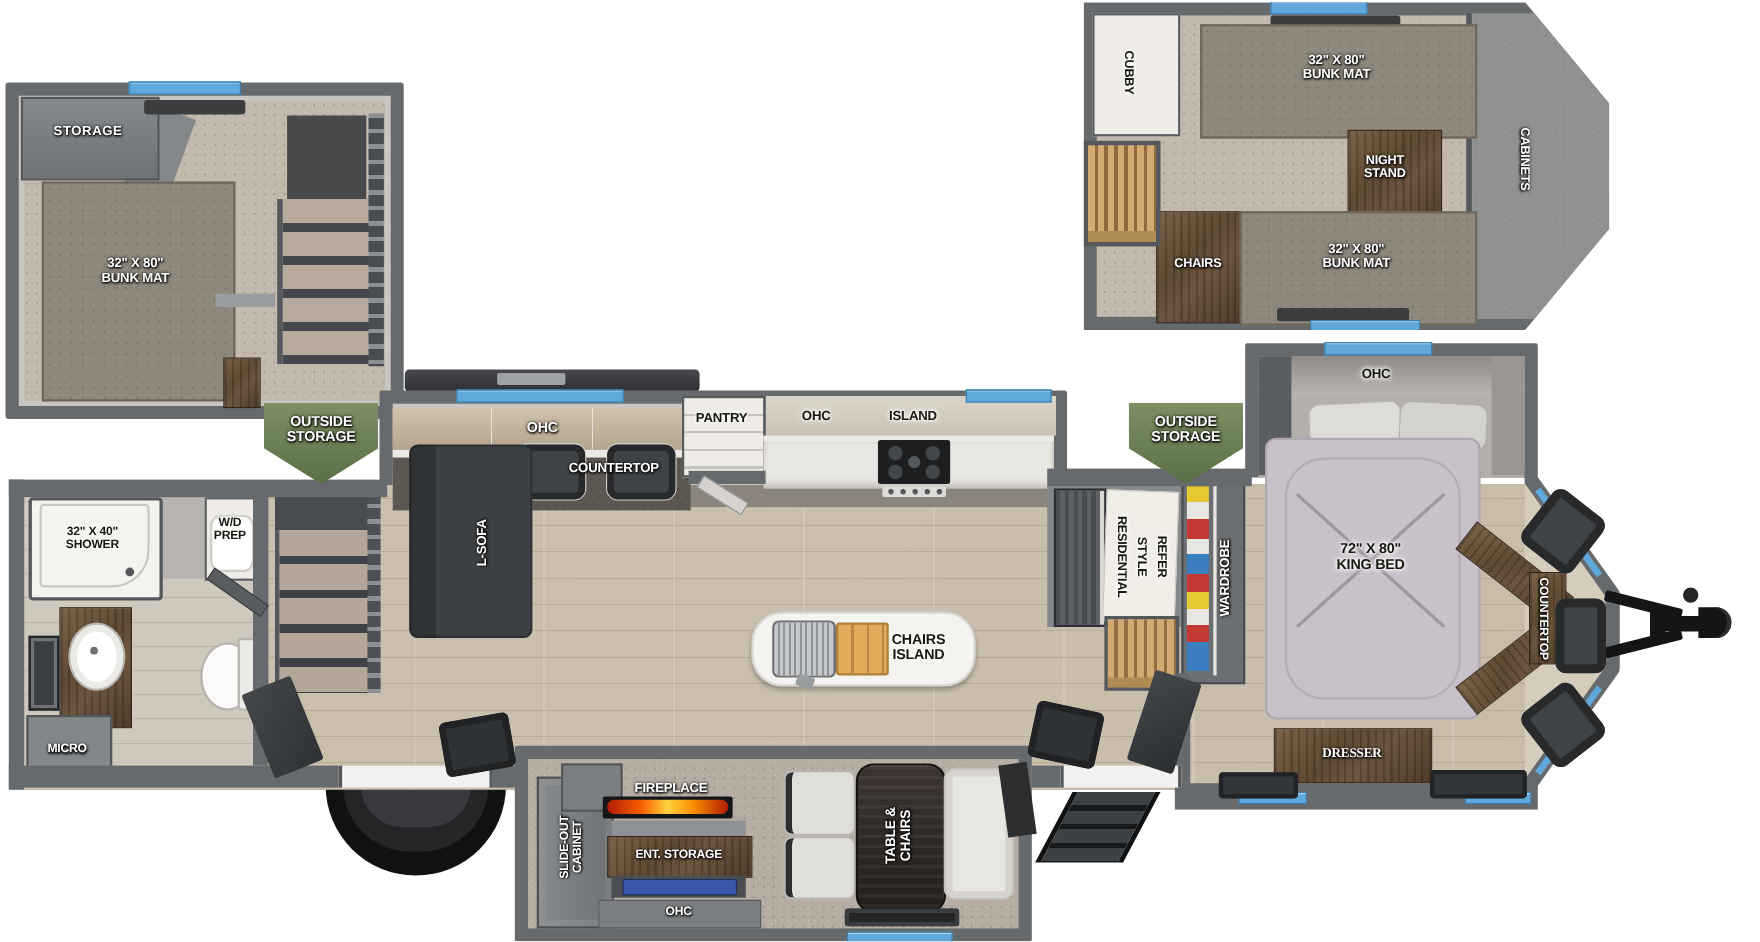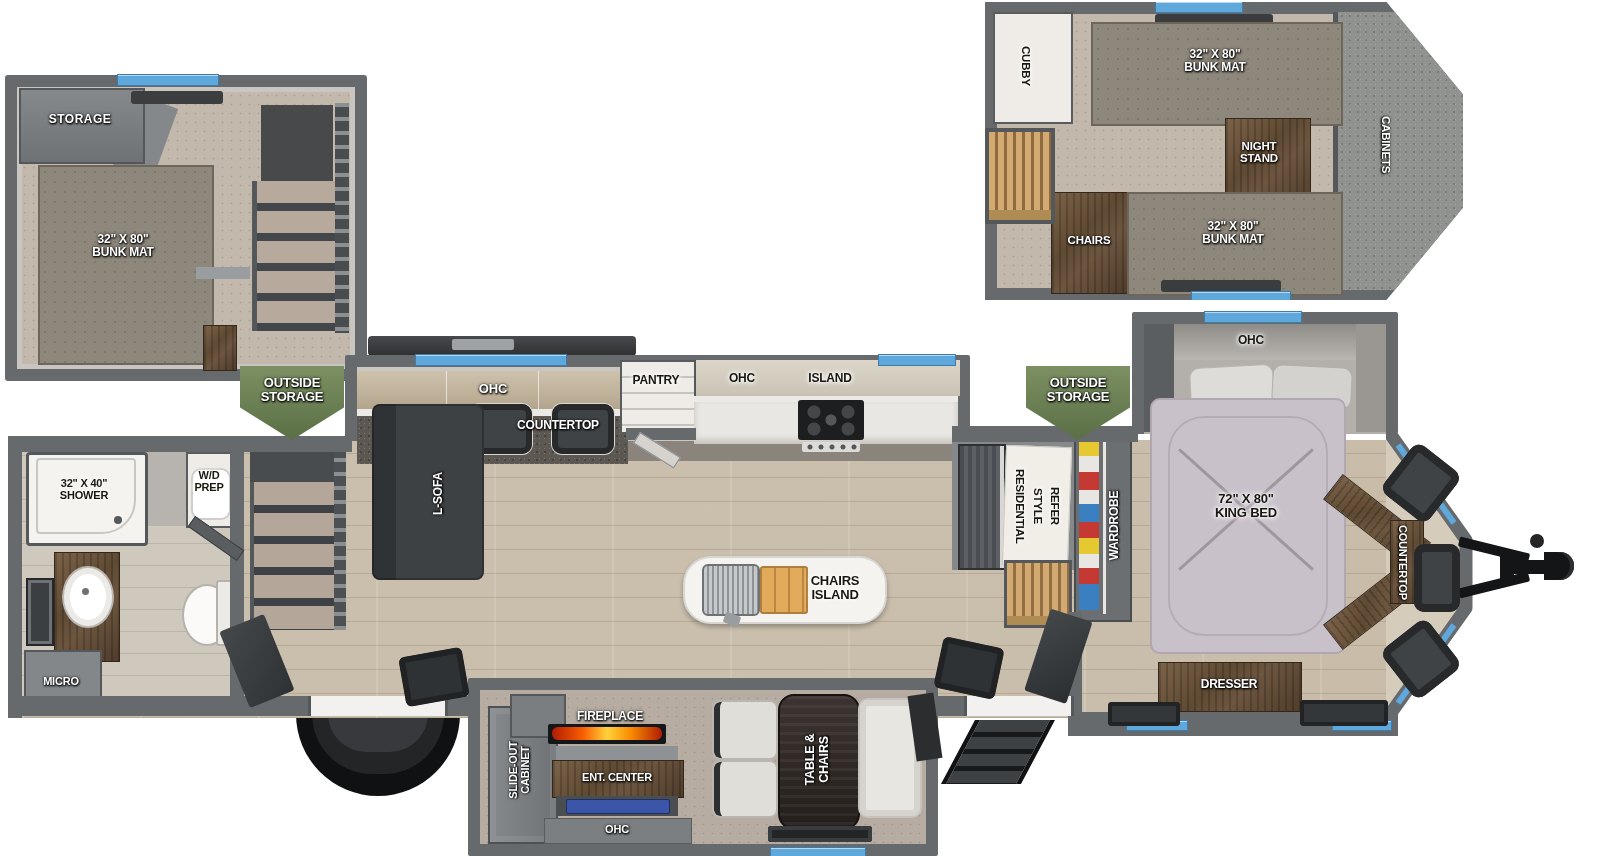--- a/index.html
+++ b/index.html
@@ -201,21 +201,21 @@
   <div class="abs lbl dk" style="left:1218px;top:334px;width:66px;">OHC</div>
   <div class="abs z20" style="left:1190px;top:366px;width:82px;height:40px;background:#dedcd8;border:1px solid #b9b6b1;border-radius:10px;transform:rotate(-3deg);"></div>
   <div class="abs z20" style="left:1272px;top:366px;width:78px;height:40px;background:#d4d2ce;border:1px solid #b2afaa;border-radius:10px;transform:rotate(3deg);"></div>
   <div class="abs z20" style="left:1150px;top:398px;width:192px;height:252px;background:#c9c1c9;border:2px solid #b0a7b0;border-radius:10px;"></div>
   <div class="abs z20" style="left:1168px;top:416px;width:156px;height:216px;border:2px solid #b5acb5;border-radius:36px;"></div>
   <div class="abs z20" style="left:1156px;top:508px;width:180px;height:3px;background:rgba(158,148,158,.95);transform:rotate(42deg);"></div>
   <div class="abs z20" style="left:1156px;top:508px;width:180px;height:3px;background:rgba(158,148,158,.95);transform:rotate(-42deg);"></div>
   <div class="abs lbl dk" style="left:1196px;top:492px;width:100px;font-size:13px;">72" X 80"
 KING BED</div>
   <div class="abs woodf z20" style="left:1158px;top:662px;width:142px;height:48px;"></div>
-  <div class="abs lbl" style="left:1158px;top:678px;width:142px;">DRESSER</div>
+  <div class="abs lbl" style="left:1158px;top:678px;width:142px;font-family:Liberation Serif, serif;">DRESSER</div>
   <div class="abs z20" style="left:1108px;top:702px;width:72px;height:24px;background:#34373a;border-radius:4px;box-shadow:inset 0 0 0 4px #212325;"></div>
   <div class="abs z20" style="left:1300px;top:700px;width:88px;height:26px;background:#34373a;border-radius:4px;box-shadow:inset 0 0 0 4px #212325;"></div>
 
   <div class="abs z20" style="left:1022px;top:618px;width:44px;height:86px;background:linear-gradient(135deg,#45484b,#2b2e30);border-radius:3px;transform:rotate(18deg);transform-origin:bottom right;"></div>
   <div class="abs" style="left:975px;top:720px;width:70px;height:64px;transform:skewX(-28deg);transform-origin:top left;background:repeating-linear-gradient(180deg,#3e4144 0 12px,#17191b 12px 17px);border-left:5px solid #101214;border-right:5px solid #101214;z-index:2;"></div>
 
   <svg class="abs" style="left:1386px;top:418px;z-index:8;" width="96" height="312" viewBox="0 0 96 312">
     <polygon points="0,16 80,126 80,186 0,296" fill="#d6ccbc"></polygon>
     <polyline points="0,10 80,122 80,190 0,302" fill="none" stroke="#676a6d" stroke-width="13" stroke-linejoin="round"></polyline>
     <line x1="12" y1="27" x2="36" y2="60" stroke="#5fa8dc" stroke-width="6"></line>
@@ -244,21 +244,21 @@
   <div class="abs win" style="left:770px;top:847px;width:94px;height:9px;"></div>
   <div class="abs z8" style="left:488px;top:706px;width:66px;height:134px;background:linear-gradient(90deg,#85898c,#6f7376);border:2px solid #4e5154;box-shadow:inset 0 0 0 6px rgba(255,255,255,.08);"></div>
   <div class="abs z8" style="left:510px;top:694px;width:52px;height:40px;background:#7a7e81;border:2px solid #55585b;"></div>
   <div class="abs lbl vbt f11" style="left:480px;top:758px;width:80px;">SLIDE-OUT
 CABINET</div>
   <div class="abs lbl" style="left:560px;top:710px;width:100px;">FIREPLACE</div>
   <div class="abs z8" style="left:548px;top:724px;width:118px;height:20px;background:#151618;border-radius:2px;"></div>
   <div class="abs" style="left:552px;top:727px;width:110px;height:13px;border-radius:6px;background:linear-gradient(90deg,#b01c06,#f95d00 28%,#ffd23c 50%,#f98a00 72%,#b01c06);z-index:9;"></div>
   <div class="abs z8" style="left:556px;top:746px;width:122px;height:14px;background:#8f9295;"></div>
   <div class="abs woodf z8" style="left:552px;top:760px;width:130px;height:36px;"></div>
-  <div class="abs lbl f11" style="left:552px;top:772px;width:130px;">ENT. CENTER</div>
+  <div class="abs lbl f11" style="left:552px;top:772px;width:130px;">ENT. STORAGE</div>
   <div class="abs z8" style="left:556px;top:796px;width:122px;height:20px;background:#4a4e51;"></div>
   <div class="abs" style="left:566px;top:799px;width:102px;height:13px;background:#3b55a8;border:1px solid #1e2f66;border-radius:2px;z-index:9;"></div>
   <div class="abs z8" style="left:544px;top:818px;width:146px;height:24px;background:#7b7f82;border:1px solid #5a5d60;"></div>
   <div class="abs lbl f11" style="left:544px;top:824px;width:146px;">OHC</div>
   <div class="abs z8" style="left:712px;top:700px;width:62px;height:56px;background:#e0ded9;border:2px solid #b9b6b1;border-radius:8px;box-shadow:inset 10px 0 0 -4px #2c2e30;"></div>
   <div class="abs z8" style="left:712px;top:760px;width:62px;height:54px;background:#e0ded9;border:2px solid #b9b6b1;border-radius:8px;box-shadow:inset 10px 0 0 -4px #2c2e30;"></div>
   <div class="abs z8" style="left:778px;top:694px;width:78px;height:132px;background-image:repeating-linear-gradient(180deg,rgba(255,255,255,.05) 0 3px,transparent 3px 9px),linear-gradient(180deg,#3c3430,#241f1c);border:2px solid #151210;border-radius:16px;"></div>
   <div class="abs lbl vbt" style="left:778px;top:746px;width:78px;font-size:12.5px;">TABLE &amp;
 CHAIRS</div>
   <div class="abs z8" style="left:858px;top:698px;width:60px;height:116px;background:#e8e6e1;border:2px solid #c6c3be;border-radius:10px;box-shadow:inset 0 0 0 6px rgba(180,176,170,.35);"></div>

